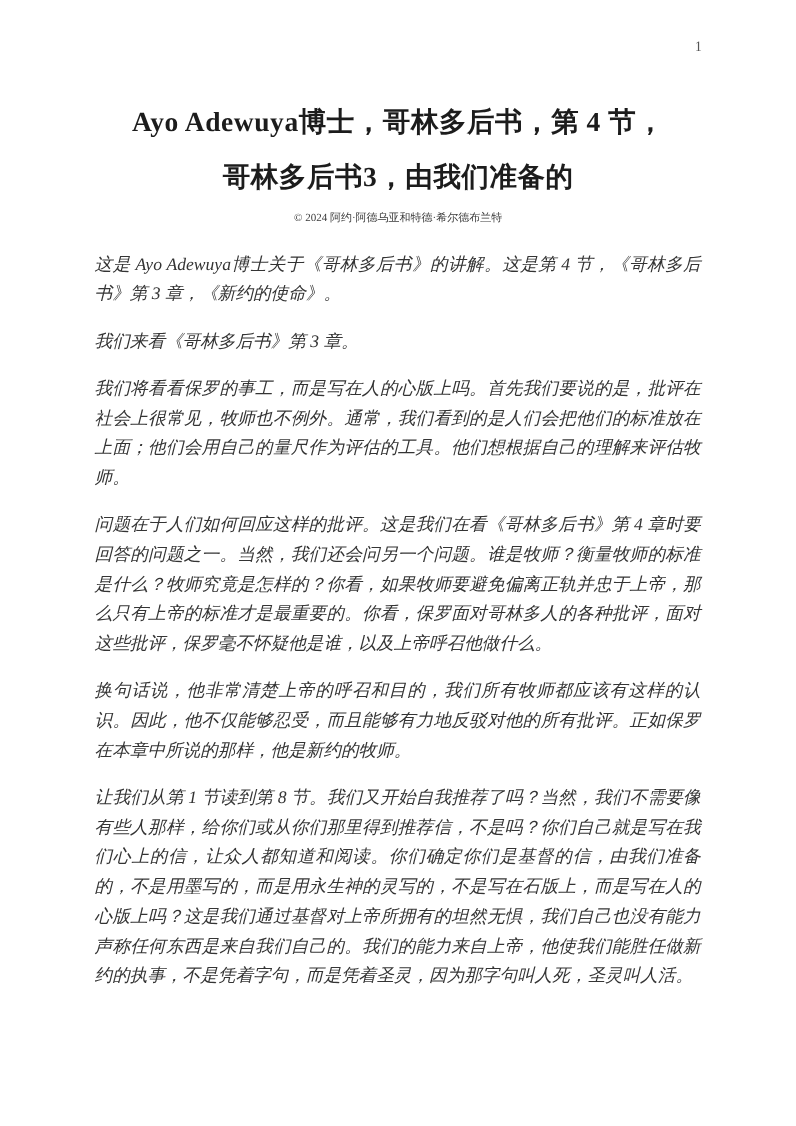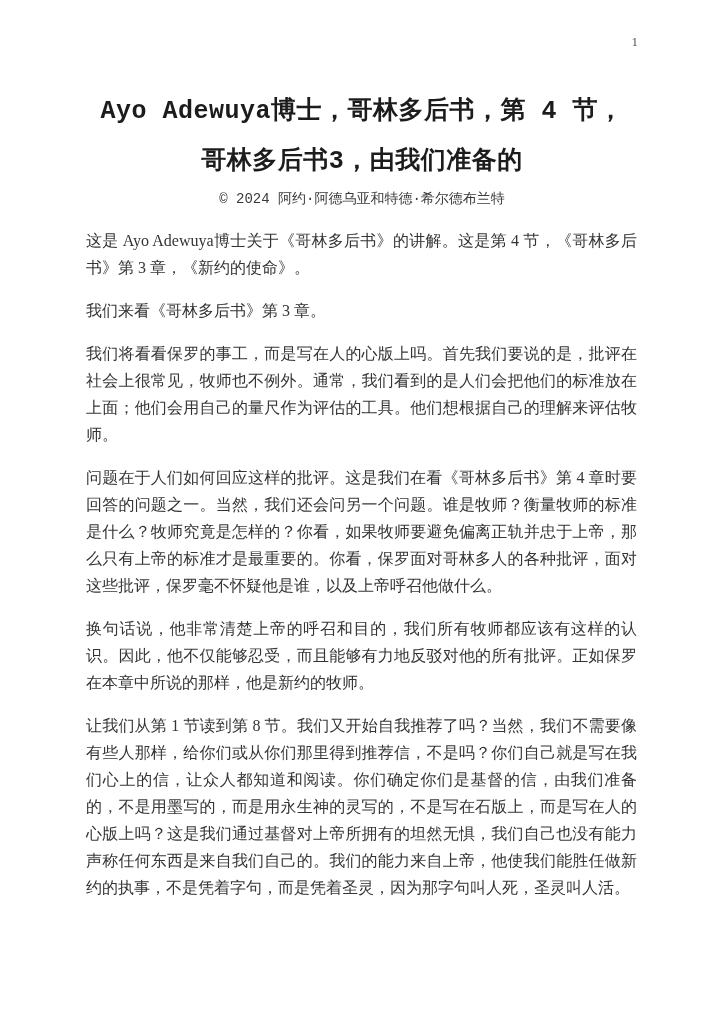--- a/index.html
+++ b/index.html
@@ -21,49 +21,49 @@
     position: absolute;
     top: 34px;
     right: 86px;
     font-size: 13px;
     line-height: 16px;
     color: #555555;
   }
   .doc-header {
     padding-top: 87px;
     text-align: center;
-    font-family: Liberation Mono, monospace;
   }
   .title {
     margin: 0;
     font-size: 25px;
     font-weight: bold;
     line-height: 50px;
     color: #1c1c1c;
     letter-spacing: 0.5px;
   }
   .title-line {
     display: block;
   }
   .copyright {
     margin-top: 0;
-    font-size: 14px;
+    font-size: 10px;
     line-height: 24px;
     color: #3a3a3a;
   }
   .doc-body {
     margin-top: 16px;
     padding: 0 87px 0 86px;
     font-size: 16px;
     line-height: 27px;
     text-align: justify;
     color: #343434;
   }
   .doc-body p {
     margin: 0 0 16px 0;
+    font-style: italic;
   }
 </style>
 </head>
 <body>
 
 <div class="page">
 
   <div class="page-number">1</div>
 
   <header class="doc-header">

